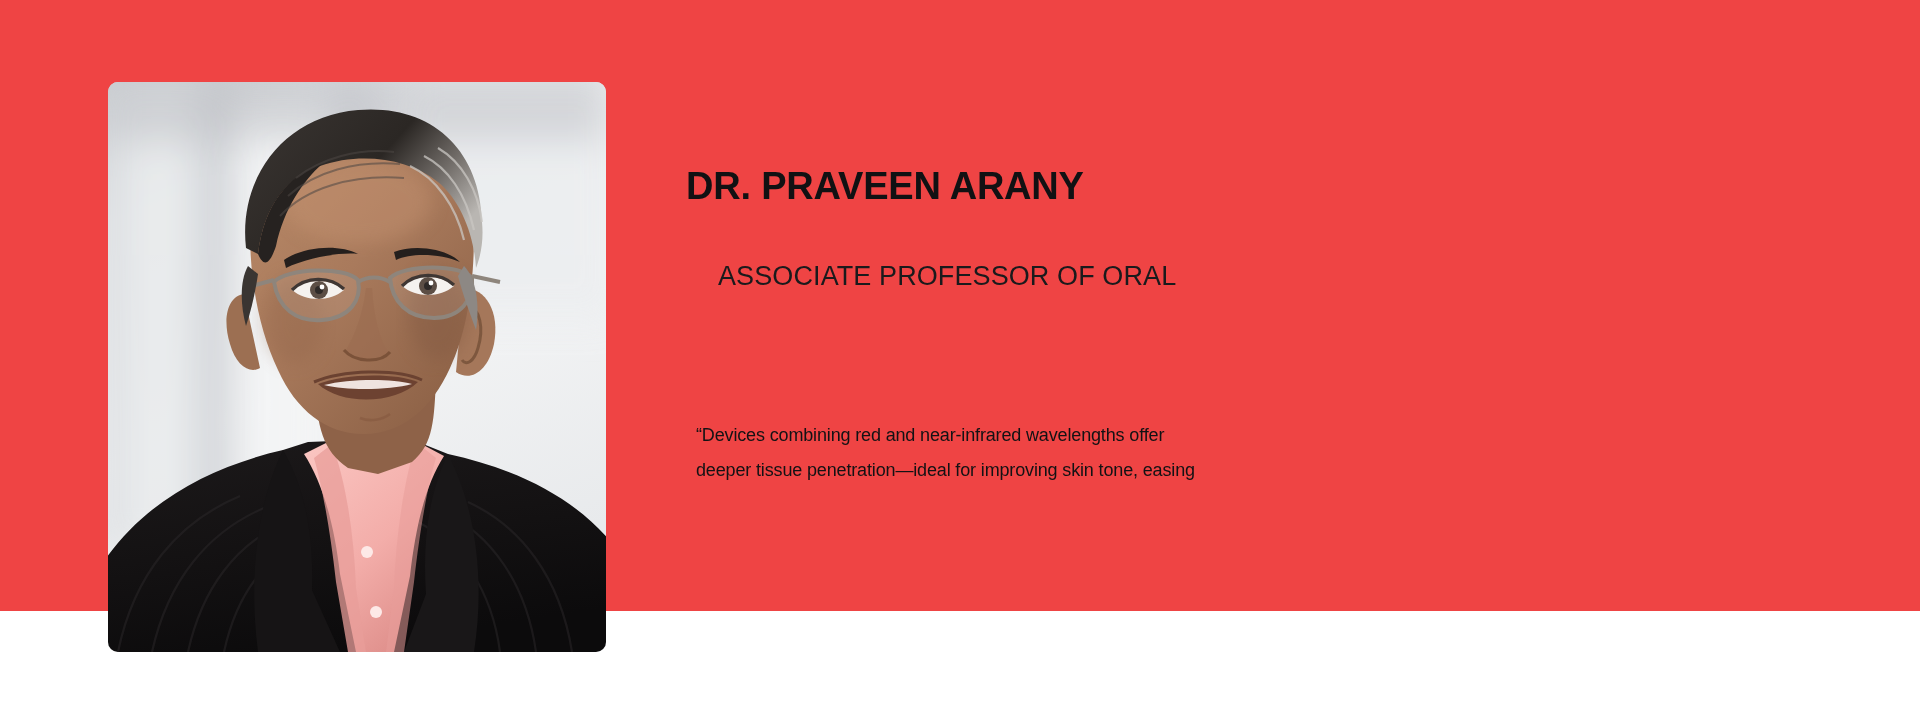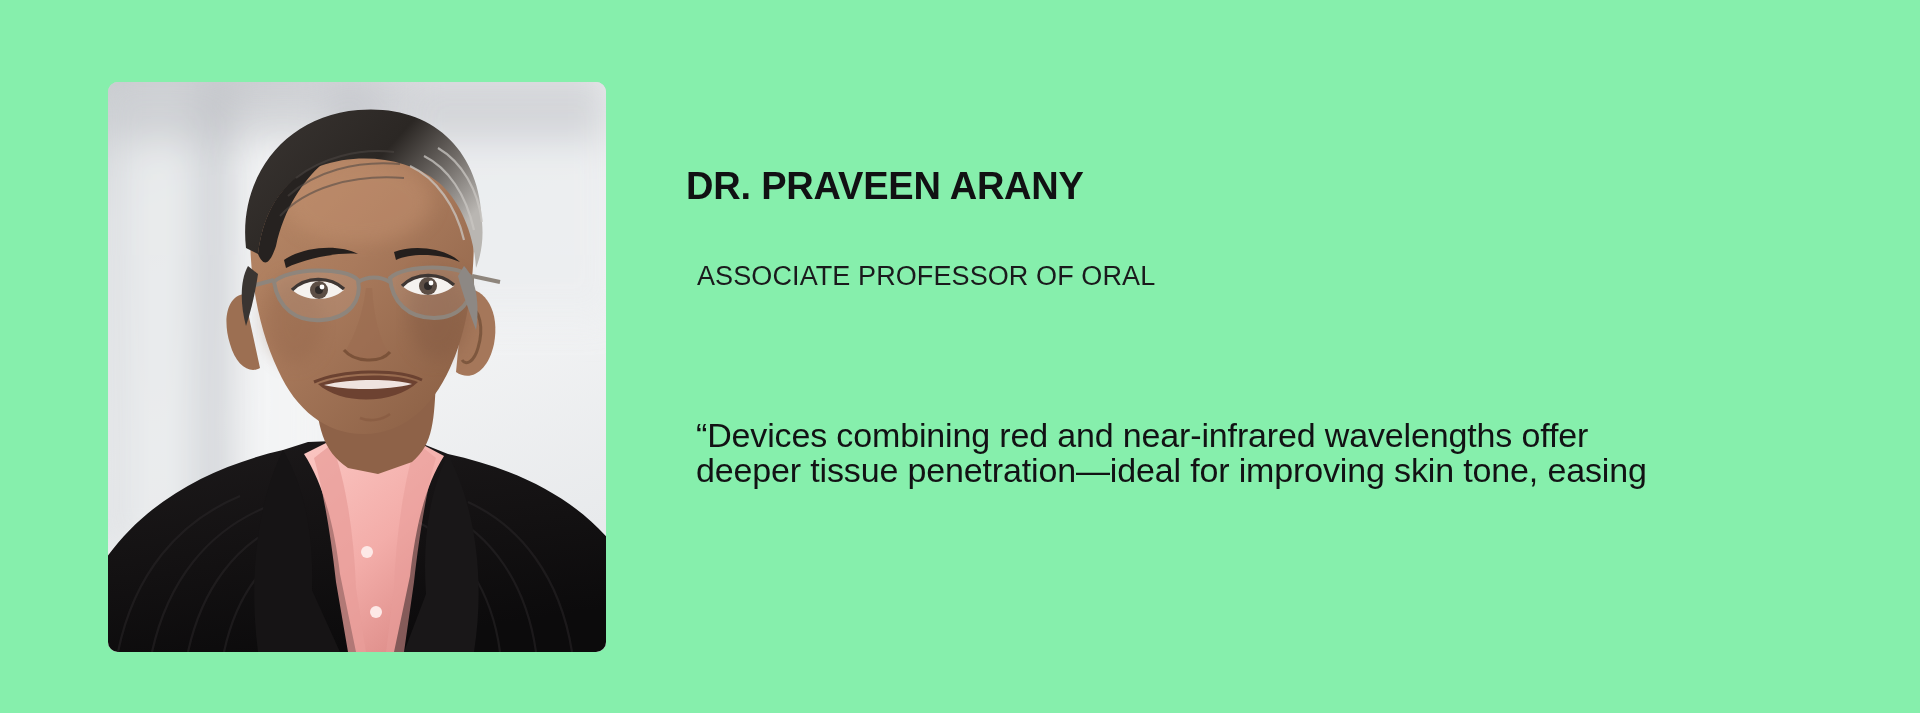--- a/index.html
+++ b/index.html
@@ -8,22 +8,22 @@
     width: 1920px;
     height: 713px;
     background: #ffffff;
     font-family: "Liberation Sans", sans-serif;
     overflow: hidden;
   }
 
   #expert-card {
     position: relative;
     width: 1920px;
-    height: 713px;
-    background: #86efac;
+    height: 611px;
+    background: #ef4444;
   }
 
   
   .portrait-frame {
     position: absolute;
     left: 108px;
     top: 82px;
     width: 498px;
     height: 570px;
     border-radius: 10px;
@@ -58,27 +58,27 @@
     position: absolute;
     left: 11px;
     top: 258px;
     font-size: 27px;
     font-weight: 400;
     letter-spacing: 0.1px;
     color: #1a1a1c;
     line-height: 37px;
   }
 
-  .expert-title .title-line { display: block; white-space: nowrap; }
+  .expert-title .title-line { display: block; white-space: nowrap; margin-left: 21px; }
 
   .expert-quote {
     position: absolute;
     left: 10px;
     top: 418px;
-    font-size: 34px;
+    font-size: 18px;
     font-weight: 400;
     letter-spacing: -0.15px;
     color: #121214;
     line-height: 35px;
   }
 
   .expert-quote .quote-line { display: block; white-space: nowrap; }
 </style>
 </head>
 <body>

